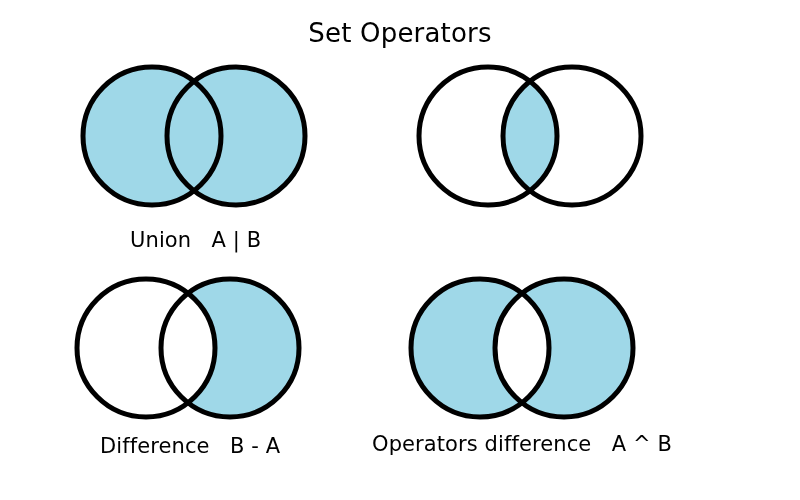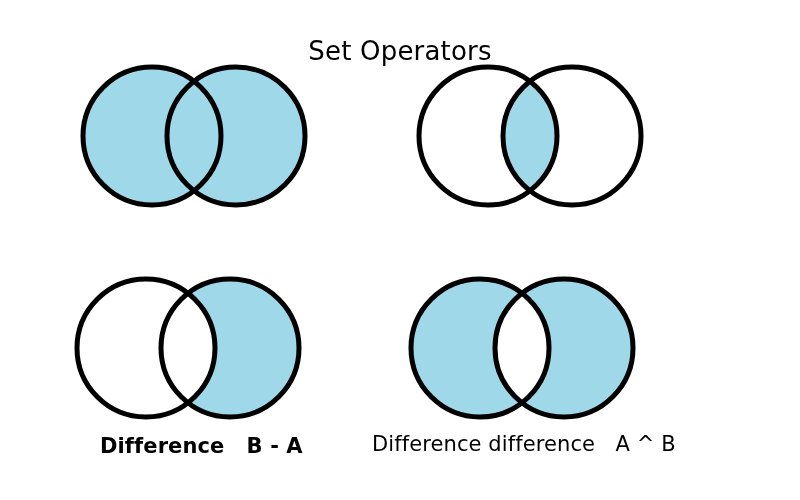--- a/index.html
+++ b/index.html
@@ -24,21 +24,20 @@
   .title {
     position: absolute;
     left: 0;
     top: 18px;
     width: 800px;
     text-align: center;
     font-size: 26px;
     font-weight: 400;
     color: #000000;
     letter-spacing: 0.2px;
-    margin-top: 18px;
   }
   .venn-cell {
     position: absolute;
   }
   .venn-svg {
     display: block;
   }
   .caption {
     position: absolute;
     font-size: 21px;
@@ -48,21 +47,21 @@
     letter-spacing: 0.1px;
   }
   
   #cell-union       { left: 78px;  top: 62px; }
   #cell-intersection{ left: 414px; top: 62px; }
   #cell-difference  { left: 72px;  top: 274px; }
   #cell-symdiff     { left: 406px; top: 274px; }
 
   #cap-union        { left: 130px; top: 228px; }
   #cap-intersection { left: 428px; top: 228px; }
-  #cap-difference   { left: 100px; top: 434px; font-weight: bold; }
+  #cap-difference   { left: 100px; top: 434px; }
   #cap-symdiff      { left: 372px; top: 432px; }
 </style>
 </head>
 <body>
 
 <div id="page">
 
   <div class="title">Set Operators</div>
 
   <div class="venn-cell" id="cell-union">
@@ -77,20 +76,21 @@
       </defs>
       <circle cx="74" cy="74" r="69" fill="#9FD8E8"></circle>
       <circle cx="158" cy="74" r="69" fill="#9FD8E8"></circle>
       <g clip-path="url(#clipA-union)">
         <circle cx="158" cy="74" r="69" fill="#9FD8E8"></circle>
       </g>
       <circle cx="74" cy="74" r="69" fill="none" stroke="#000000" stroke-width="5"></circle>
       <circle cx="158" cy="74" r="69" fill="none" stroke="#000000" stroke-width="5"></circle>
     </svg>
   </div>
+  <div class="caption" id="cap-union">Union   A | B</div>
 
   <div class="venn-cell" id="cell-intersection">
     <svg class="venn-svg" width="232" height="150" viewBox="0 0 232 150">
       <defs>
         <clipPath id="clipA-inter">
             <circle cx="74" cy="74" r="69"></circle>
           </clipPath>
       </defs>
       <circle cx="74" cy="74" r="69" fill="#ffffff"></circle>
       <circle cx="158" cy="74" r="69" fill="#ffffff"></circle>
@@ -135,15 +135,15 @@
         </mask>
       </defs>
       <circle cx="74" cy="74" r="69" fill="#ffffff"></circle>
       <circle cx="158" cy="74" r="69" fill="#ffffff"></circle>
       <rect x="0" y="0" width="232" height="150" fill="#9FD8E8" mask="url(#maskAonly-sym)"></rect>
       <rect x="0" y="0" width="232" height="150" fill="#9FD8E8" mask="url(#maskBonly-sym)"></rect>
       <circle cx="74" cy="74" r="69" fill="none" stroke="#000000" stroke-width="5"></circle>
       <circle cx="158" cy="74" r="69" fill="none" stroke="#000000" stroke-width="5"></circle>
     </svg>
   </div>
-  <div class="caption" id="cap-symdiff">Difference difference   A ^ B</div>
+  <div class="caption" id="cap-symdiff">Operators difference   A ^ B</div>
 
 </div>
 
 </body></html>

